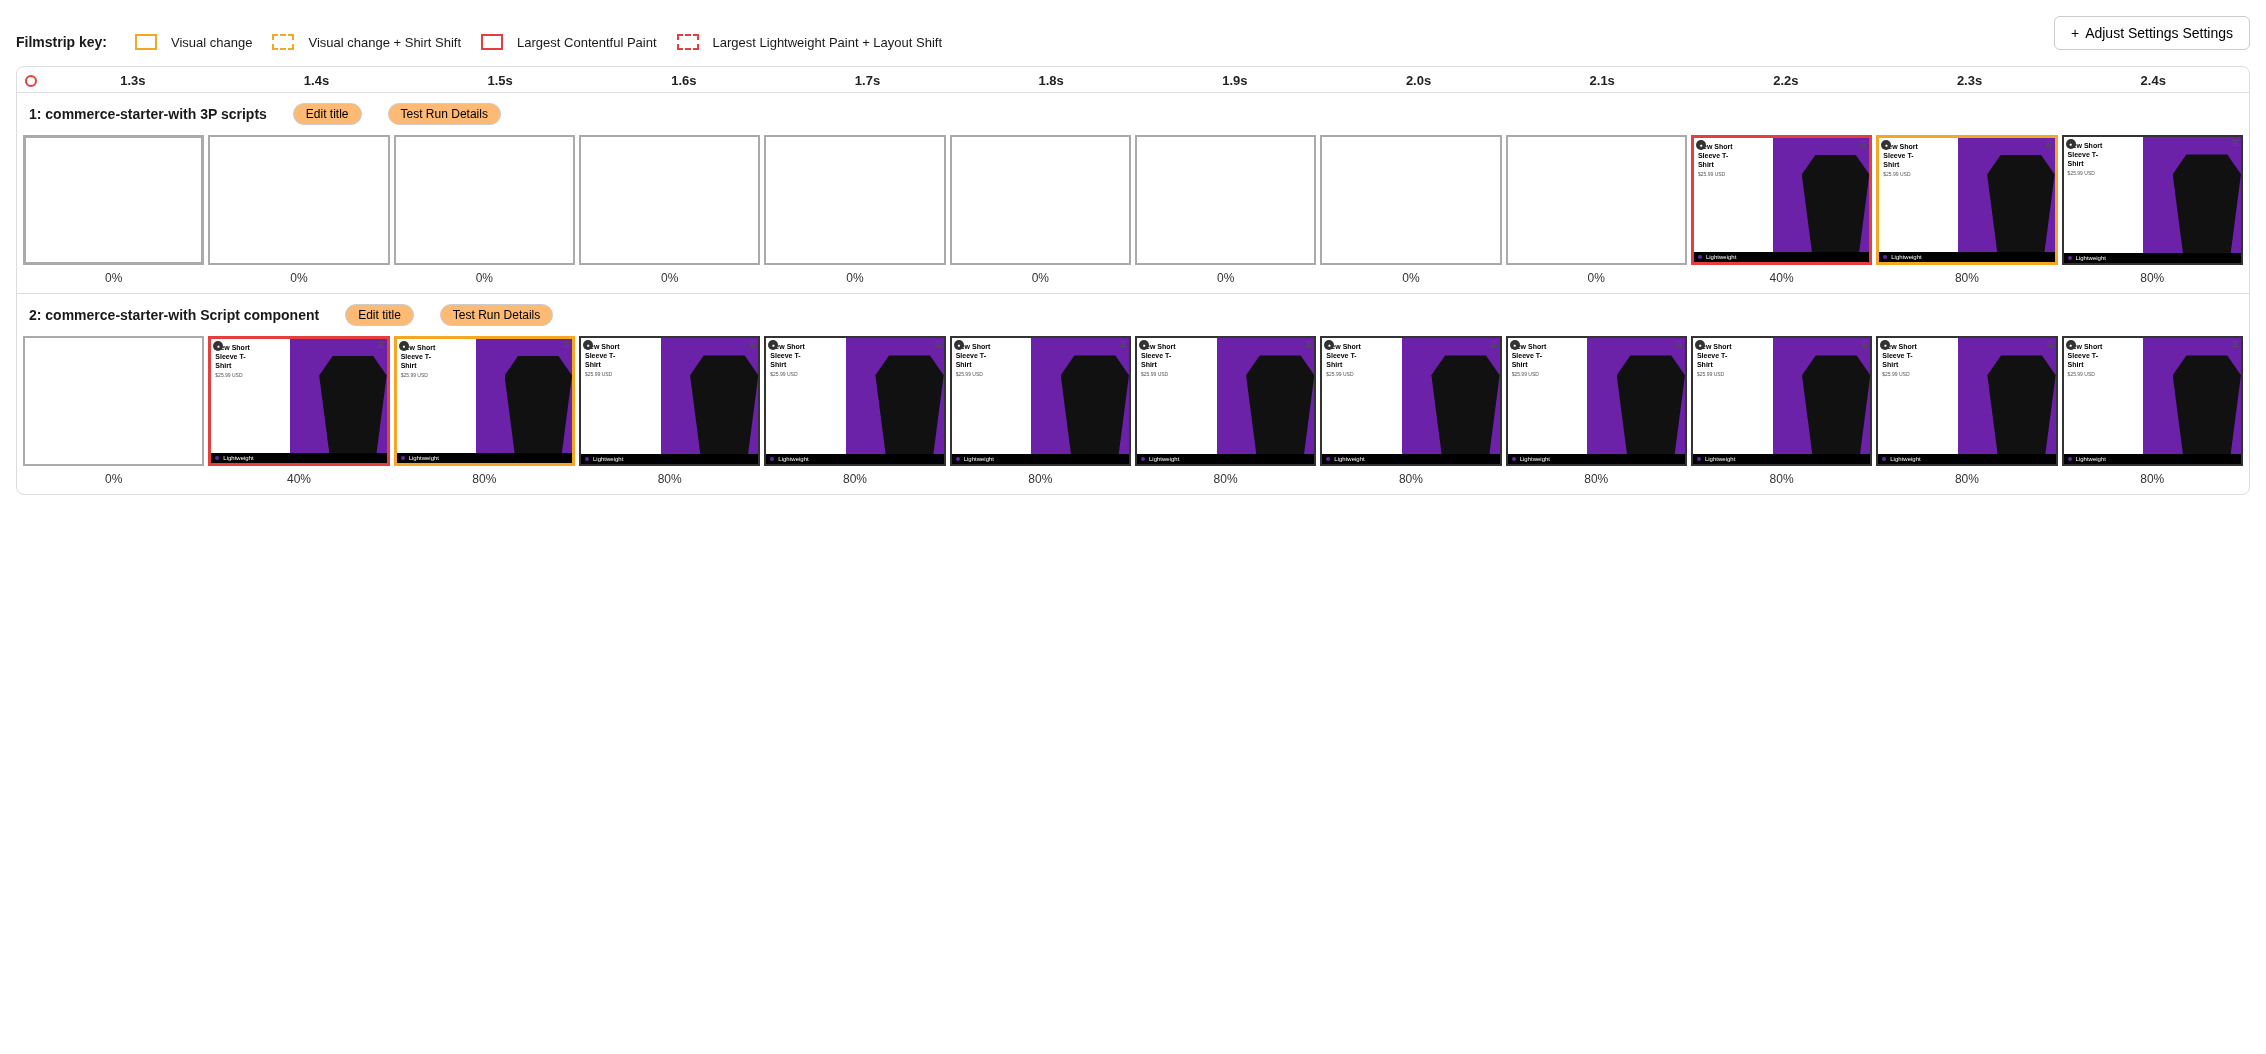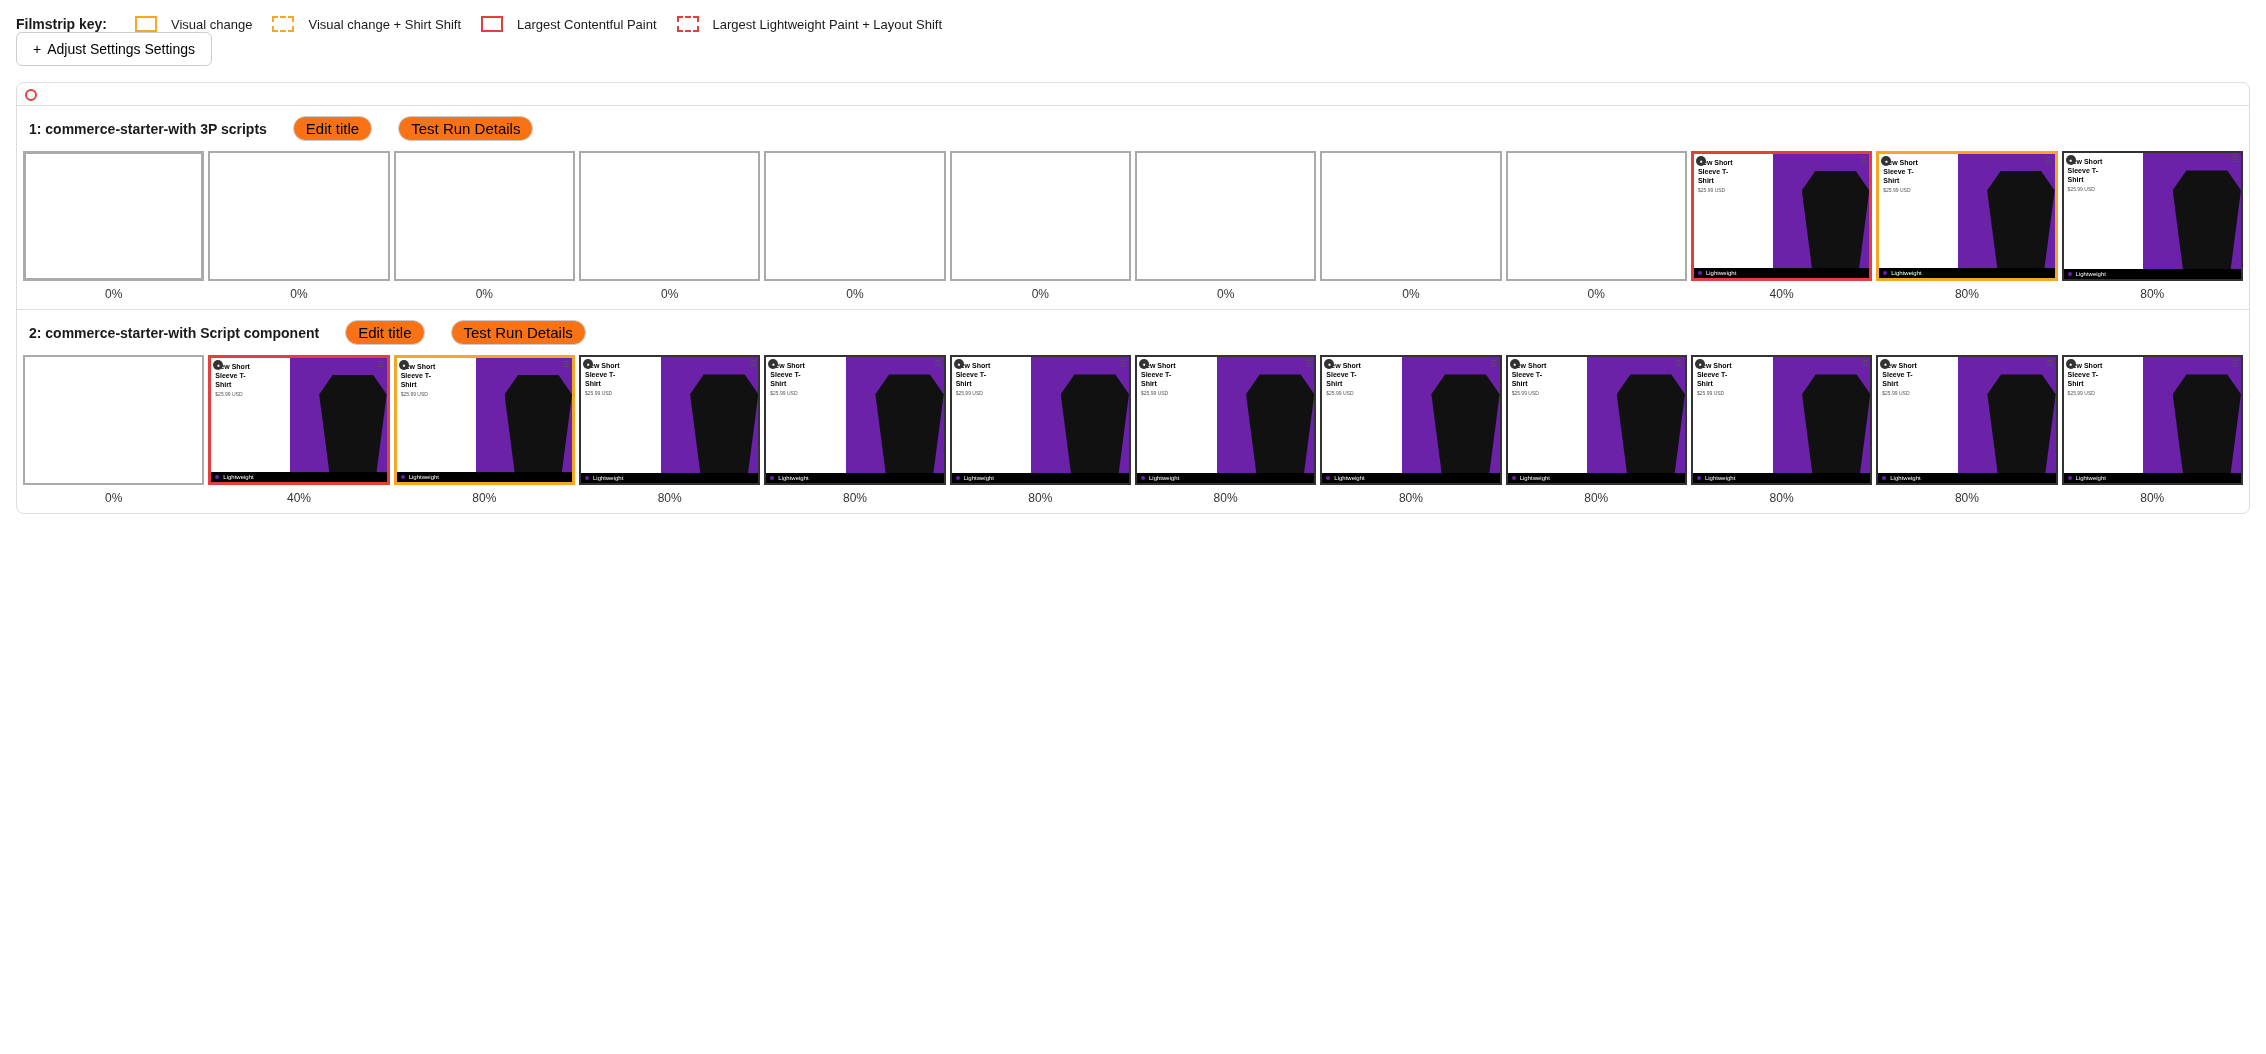--- a/index.html
+++ b/index.html
@@ -7,24 +7,23 @@
       font-family: -apple-system, BlinkMacSystemFont, 'Segoe UI', sans-serif;
       background: #fff;
       padding: 16px;
       font-size: 13px;
       color: #1a1a1a;
     }
 
     
     .legend-bar {
       display: flex;
-      align-items: flex-start;
+      align-items: flex-end;
       justify-content: space-between;
       margin-bottom: 16px;
-      flex-direction: column;
     }
     .legend-items {
       display: flex;
       align-items: center;
       gap: 20px;
       flex-wrap: wrap;
     }
     .legend-key-label {
       font-weight: 700;
       font-size: 14px;
@@ -107,24 +106,24 @@
       align-items: center;
       gap: 26px;
       padding: 10px 12px 8px 12px;
     }
     .row-title {
       font-size: 14px;
       font-weight: 700;
     }
     .row-btn {
       border: 1.5px solid #ccc;
-      background: #f97316;
+      background: #fdba74;
       padding: 3px 12px;
       border-radius: 20px;
-      font-size: 15px;
+      font-size: 12px;
       cursor: pointer;
     }
 
     
     .frames-row {
       display: flex;
       padding: 0 4px 0 4px;
     }
     .frame-cell {
       flex: 1;
@@ -277,20 +276,34 @@
   <button class="adjust-btn">
     <span>+</span>
     <span>Adjust Settings Settings</span>
   </button>
 </div>
 
 <div class="filmstrip-container">
 
   <div class="timeline-header">
     <div class="timeline-dot"></div>
+    <div class="timeline-ticks" id="timeline-ticks-container">
+        <div class="timeline-tick">1.3s</div>
+        <div class="timeline-tick">1.4s</div>
+        <div class="timeline-tick">1.5s</div>
+        <div class="timeline-tick">1.6s</div>
+        <div class="timeline-tick">1.7s</div>
+        <div class="timeline-tick">1.8s</div>
+        <div class="timeline-tick">1.9s</div>
+        <div class="timeline-tick">2.0s</div>
+        <div class="timeline-tick">2.1s</div>
+        <div class="timeline-tick">2.2s</div>
+        <div class="timeline-tick">2.3s</div>
+        <div class="timeline-tick">2.4s</div>
+      </div>
   </div>
 
   <div class="row-section">
     <div class="row-header">
       <span class="row-title">1: commerce-starter-with 3P scripts</span>
       <button class="row-btn">Edit title</button>
       <button class="row-btn">Test Run Details</button>
     </div>
     <div class="frames-row" id="row1-frames">
         <div class="frame-cell">

